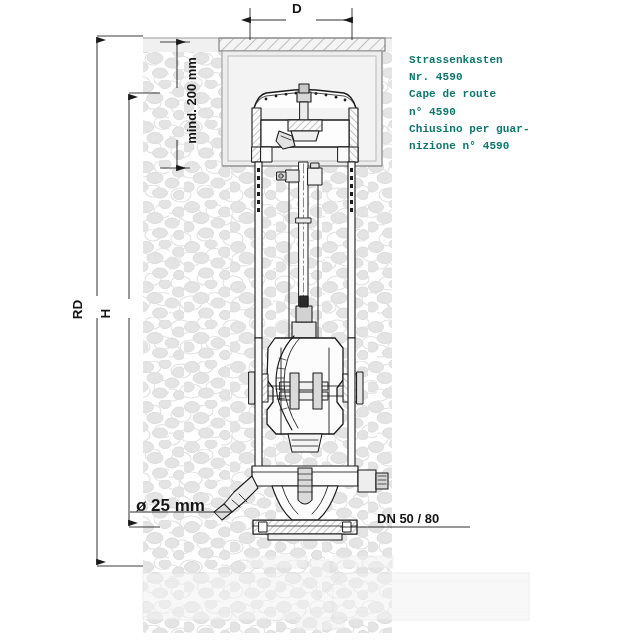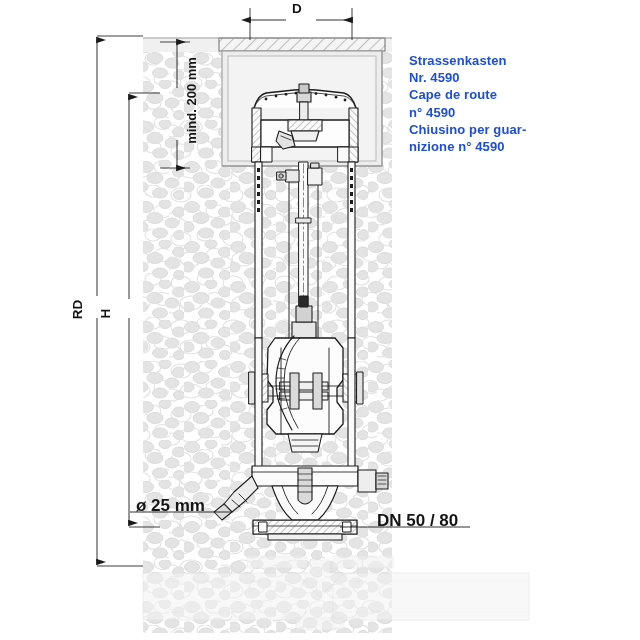--- a/index.html
+++ b/index.html
@@ -8,46 +8,46 @@
     width:640px;height:640px;overflow:hidden;
     font-family:"Liberation Sans","DejaVu Sans",sans-serif;
     color:#1a1a1a;
     position:relative;
   }
   #stage{position:absolute;inset:0;width:640px;height:640px;}
   svg.layer{position:absolute;left:0;top:0;width:640px;height:640px;}
 
   .callout{
     position:absolute;
-    font-family:Liberation Sans, sans-serif;
+    font-family:Liberation Mono, monospace;
     font-weight:bold;
-    font-size:13px;
+    font-size:11px;
     line-height:17.2px;
-    color:#1d4ed8;
+    color:#0f766e;
     letter-spacing:.1px;
     white-space:pre;
   }
   #callout-strassenkasten{left:409px;top:52px;}
   #callout-sickerpackung{left:406px;top:297px;}
 
   .dimlabel{
     position:absolute;
     font-family:"Liberation Sans","DejaVu Sans",sans-serif;
     font-weight:bold;
     font-size:13px;
     color:#151515;
     white-space:nowrap;
   }
   .vert{transform-origin:50% 50%;transform:rotate(-90deg);}
   #label-rd{left:68px;top:302px;font-size:13.5px;}
   #label-h{left:101px;top:306px;font-size:13.5px;}
   #label-mind200{left:148px;top:93px;font-size:13px;}
   #label-d{left:292px;top:1px;font-size:13.5px;}
   #label-dia25{left:136px;top:496px;font-size:17px;}
-  #label-dn{left:377px;top:511px;font-size:17px;}
+  #label-dn{left:377px;top:511px;font-size:13px;}
 </style>
 </head>
 <body>
 
 <div id="stage">
 
   <svg class="layer" viewBox="0 0 640 640">
     <defs>
 
       <pattern id="gravel" width="46" height="40" patternUnits="userSpaceOnUse">

